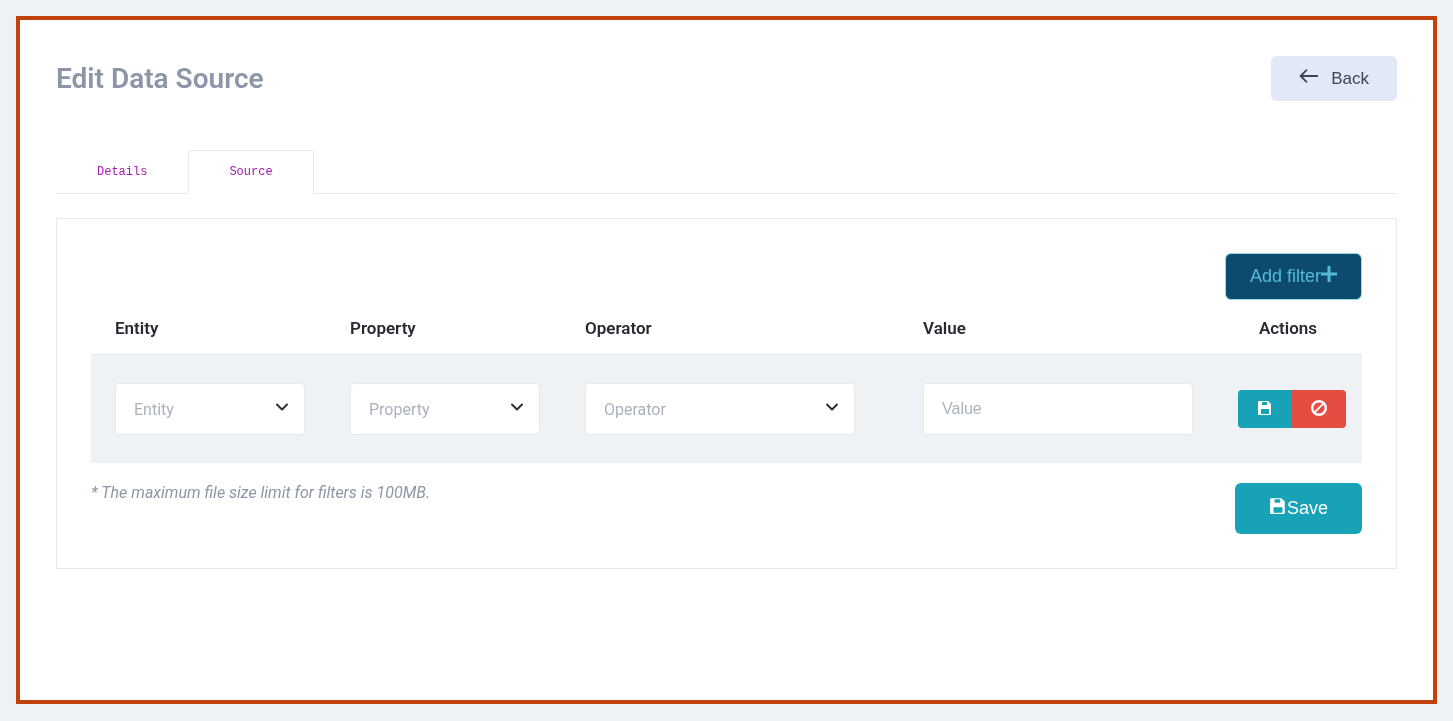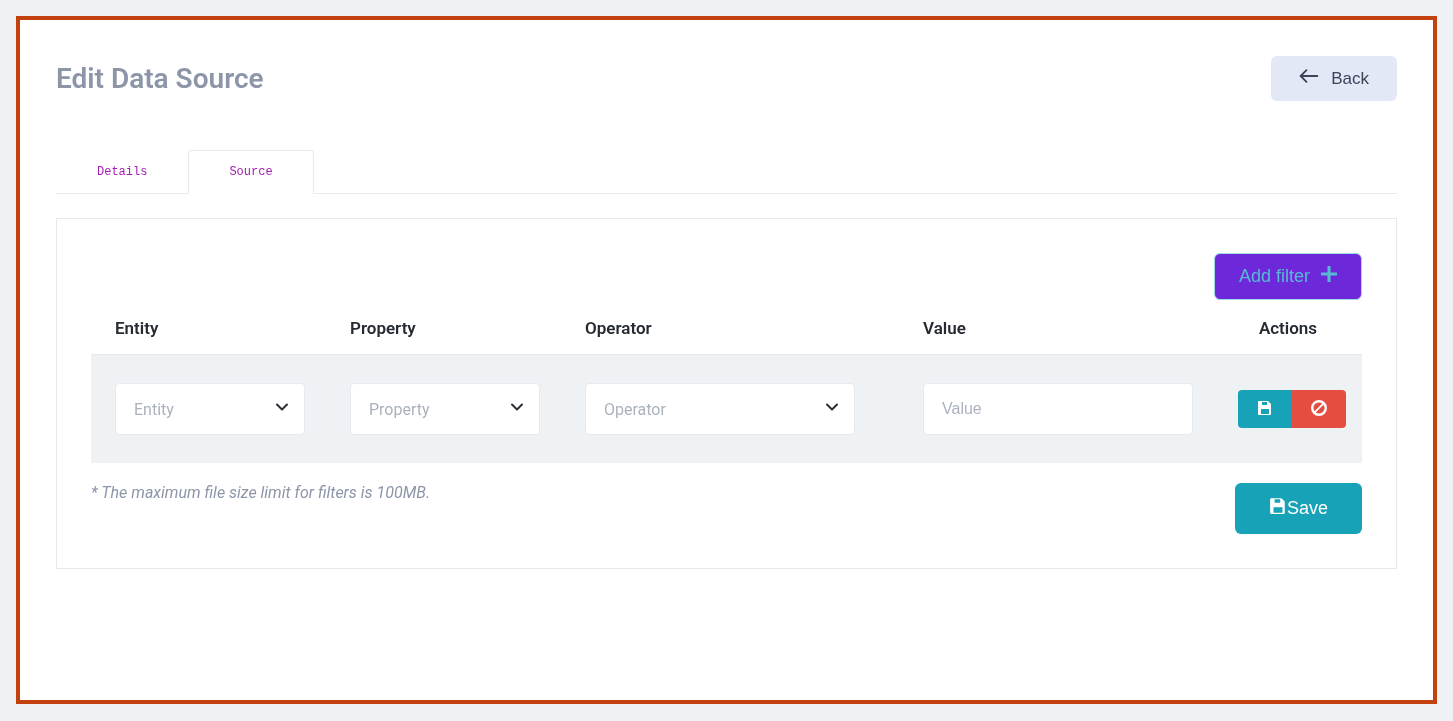--- a/index.html
+++ b/index.html
@@ -73,29 +73,29 @@
       border: 1px solid #e6e9ed;
       padding: 34px;
     }
     .add-filter-row {
       display: flex;
       justify-content: flex-end;
       margin-bottom: 18px;
     }
     .add-filter-button {
       border: 1px solid #9fdae7;
-      background: #6d28d9;
+      background: #0c4a6e;
       color: #55bbd4;
       border-radius: 6px;
       padding: 12px 24px;
       font-size: 18px;
       cursor: pointer;
       display: inline-flex;
       align-items: center;
-      gap: 11px;
+      gap: 0;
     }
     .add-filter-button svg {
       width: 16px;
       height: 16px;
     }
     .filters-table {
       width: 100%;
     }
     .filters-header {
       display: flex;

